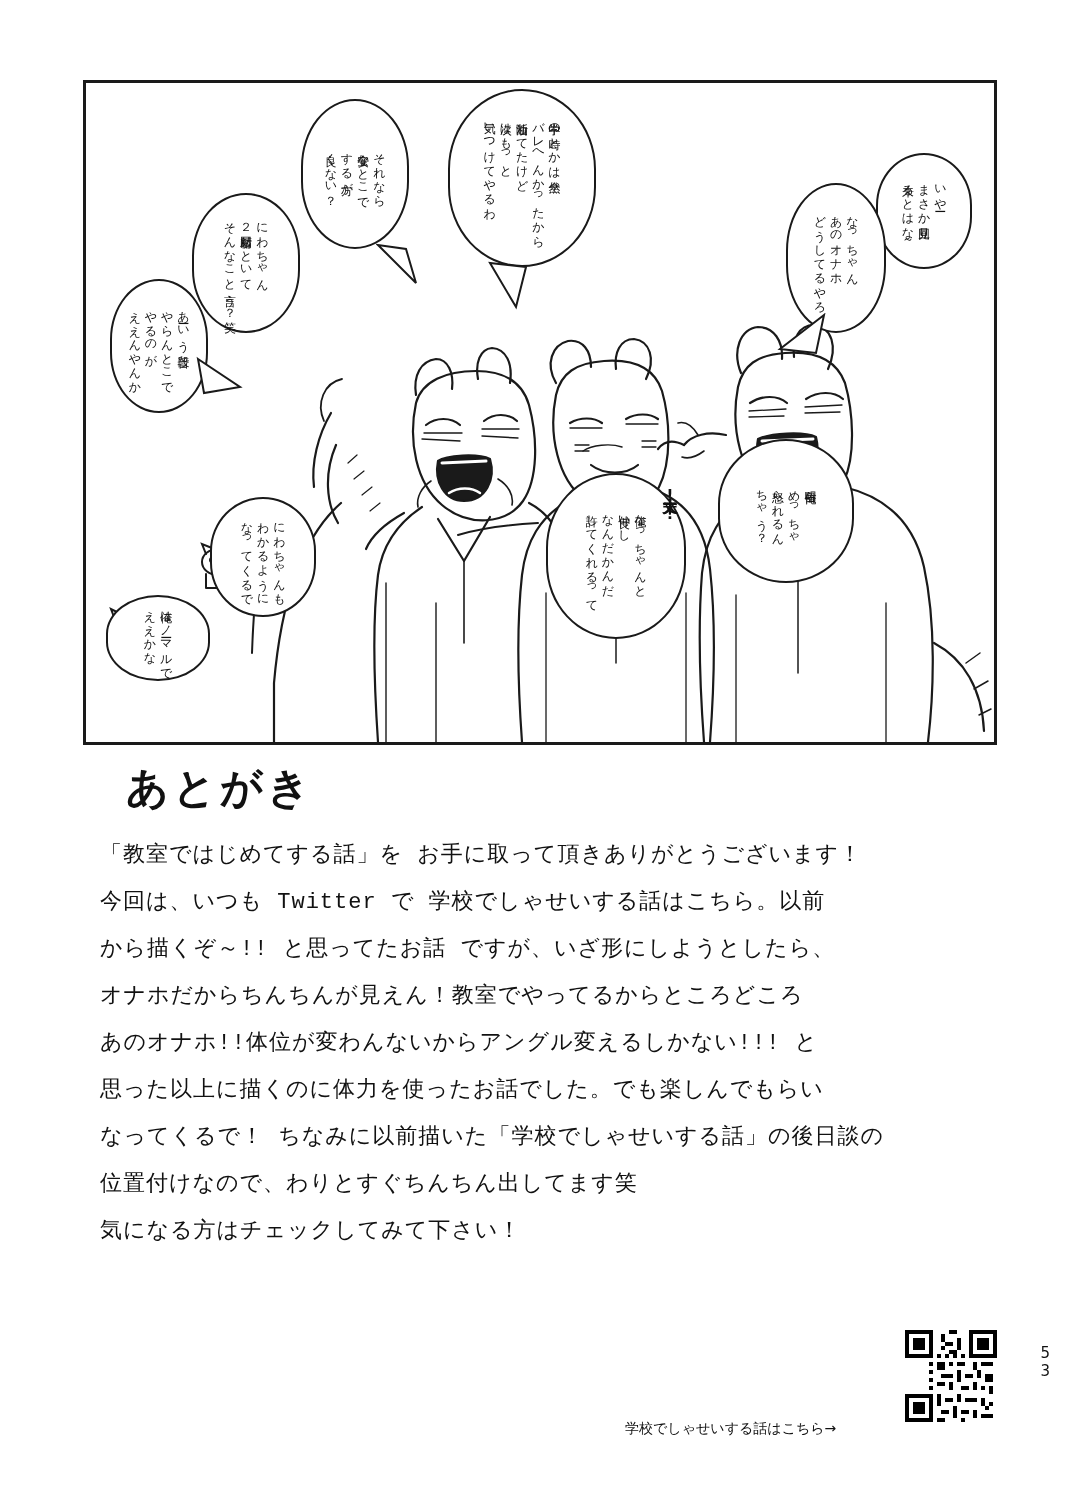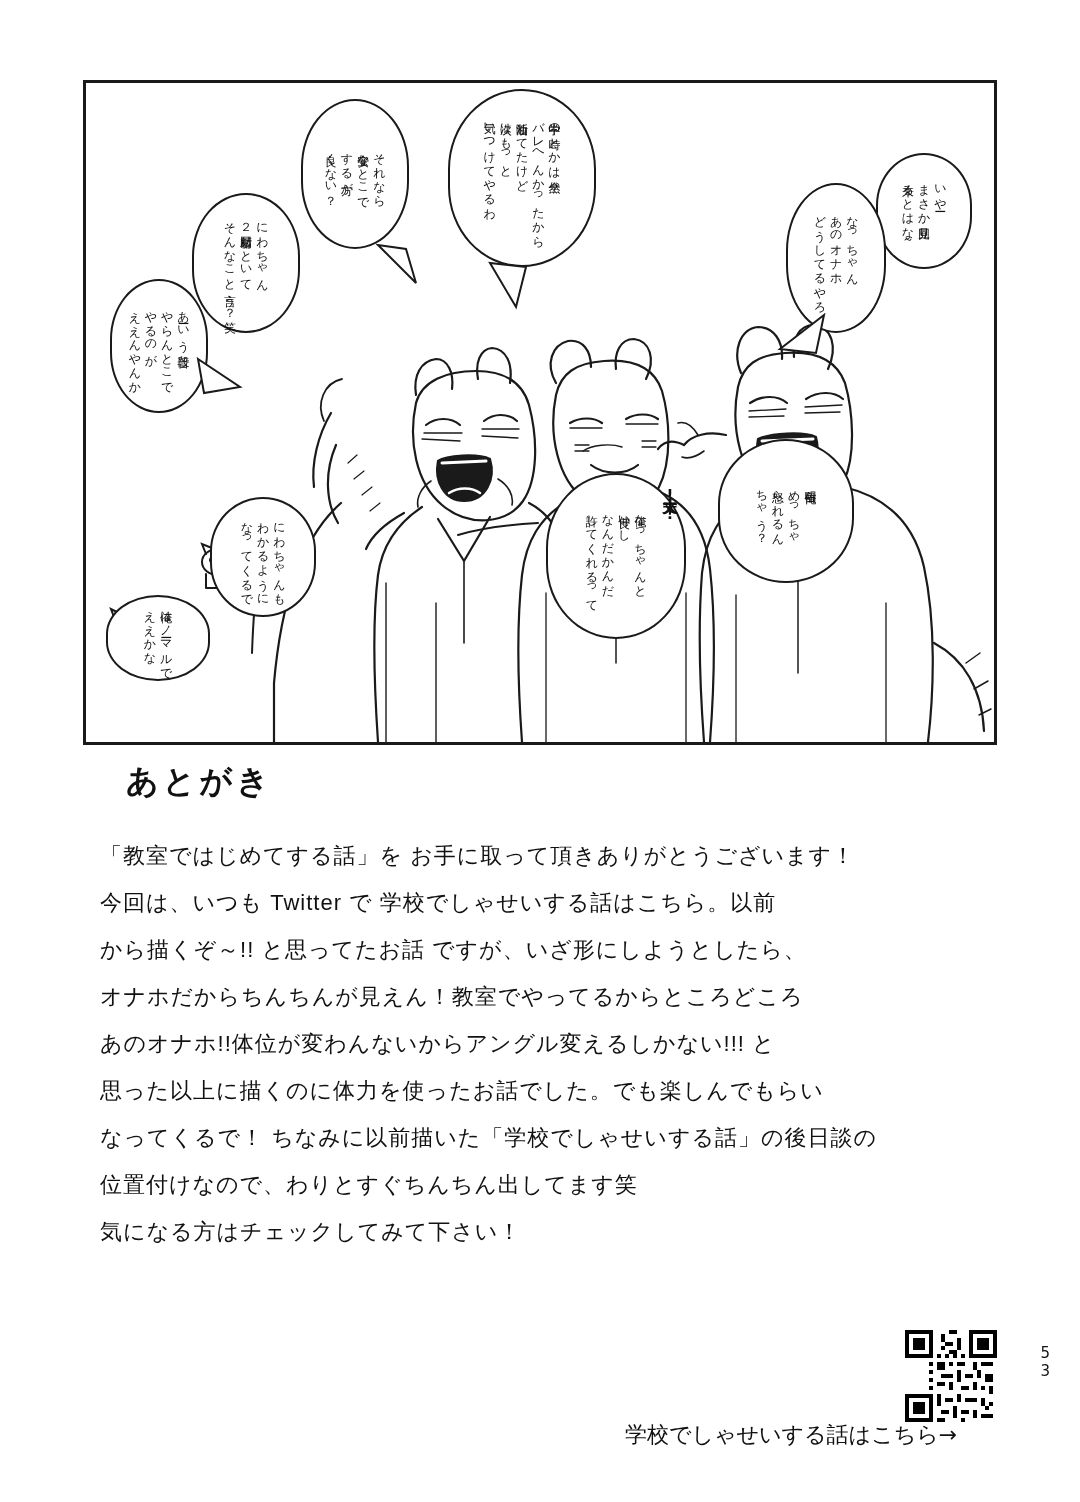--- a/index.html
+++ b/index.html
@@ -68,44 +68,44 @@
   .figure {
     position: absolute;
     pointer-events: none;
   }
 
   
   #afterword-title {
     position: absolute;
     left: 126px;
     top: 760px;
-    font-size: 32px;
+    font-size: 42px;
     font-weight: bold;
     letter-spacing: 4px;
     font-family: "DejaVu Sans", sans-serif;
     color: #111;
   }
   #afterword-body {
     position: absolute;
     left: 100px;
     top: 832px;
     width: 900px;
     font-size: 22px;
     line-height: 47px;
     letter-spacing: 1px;
     color: #111;
-    font-family: Liberation Sans, sans-serif;
+    font-family: Liberation Mono, monospace;
   }
   #afterword-body .line { display:block; white-space: pre; }
 
   #link-note {
     position: absolute;
     left: 625px;
     top: 1420px;
-    font-size: 22px;
+    font-size: 14px;
     color: #111;
   }
   #qr-code {
     position: absolute;
     left: 905px;
     top: 1330px;
     width: 92px;
     height: 92px;
   }
   #page-number {

